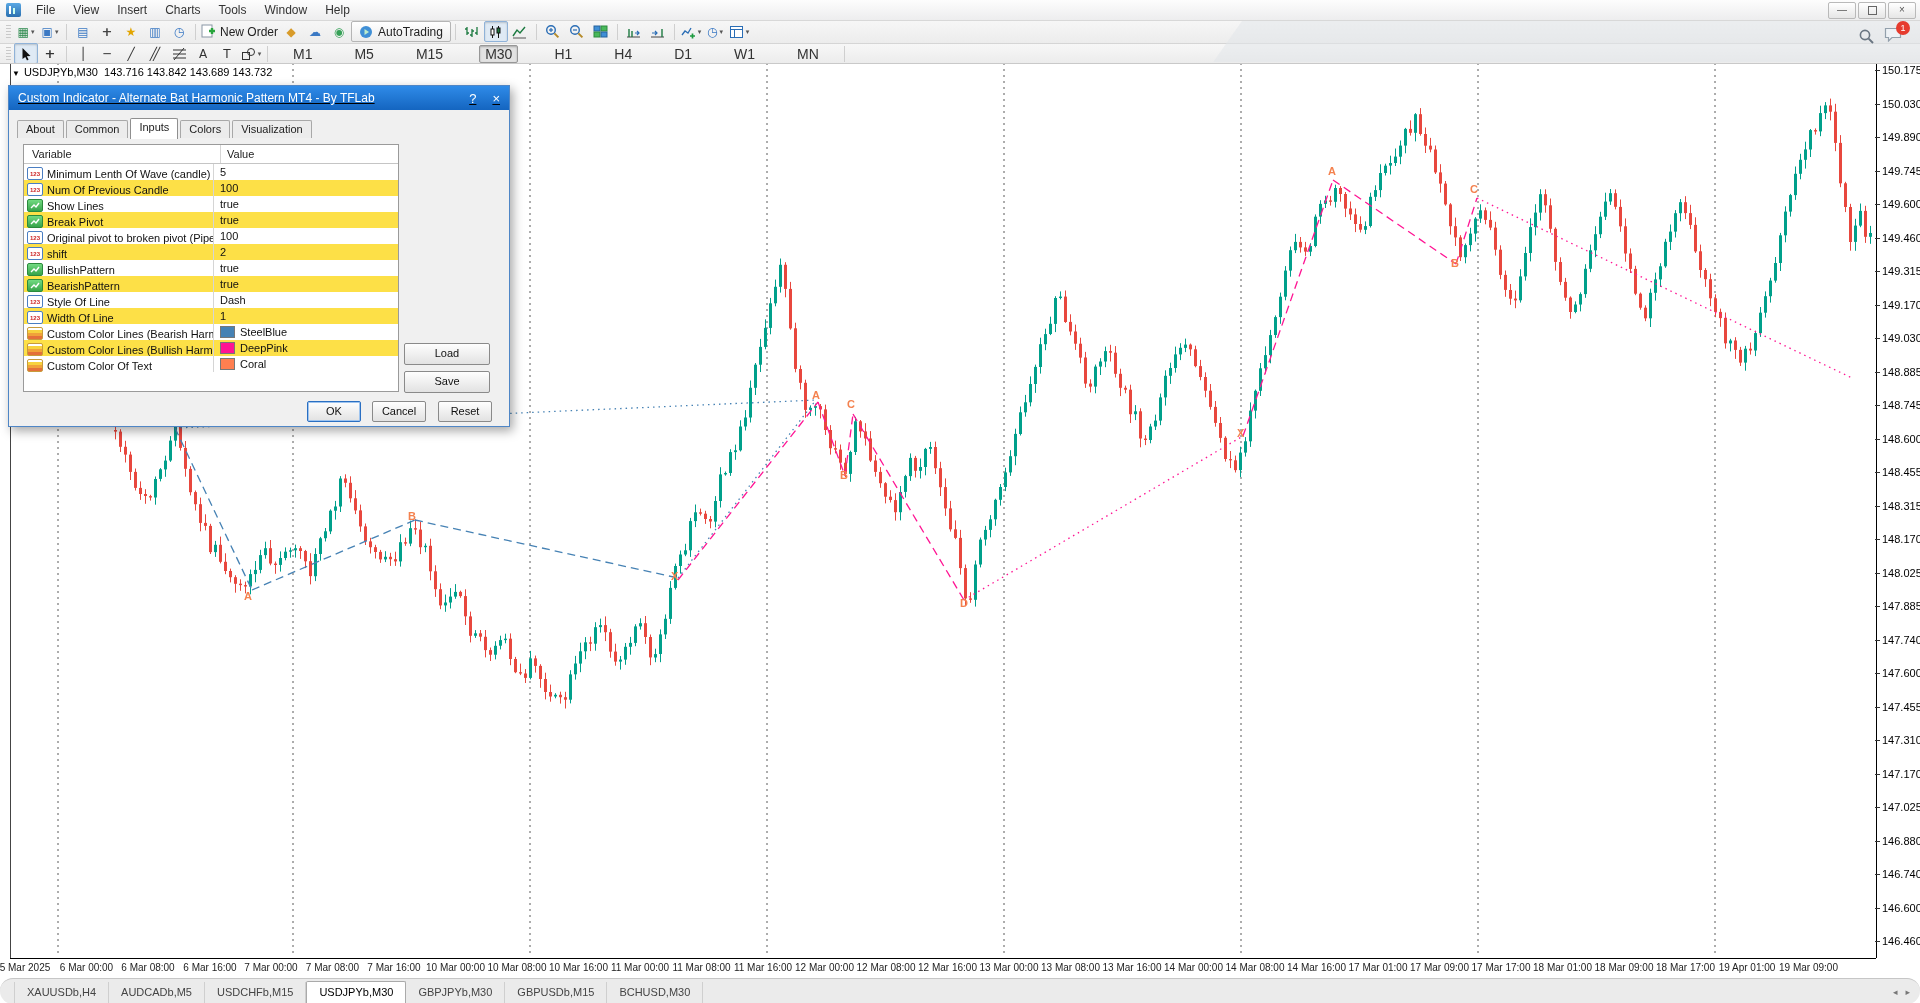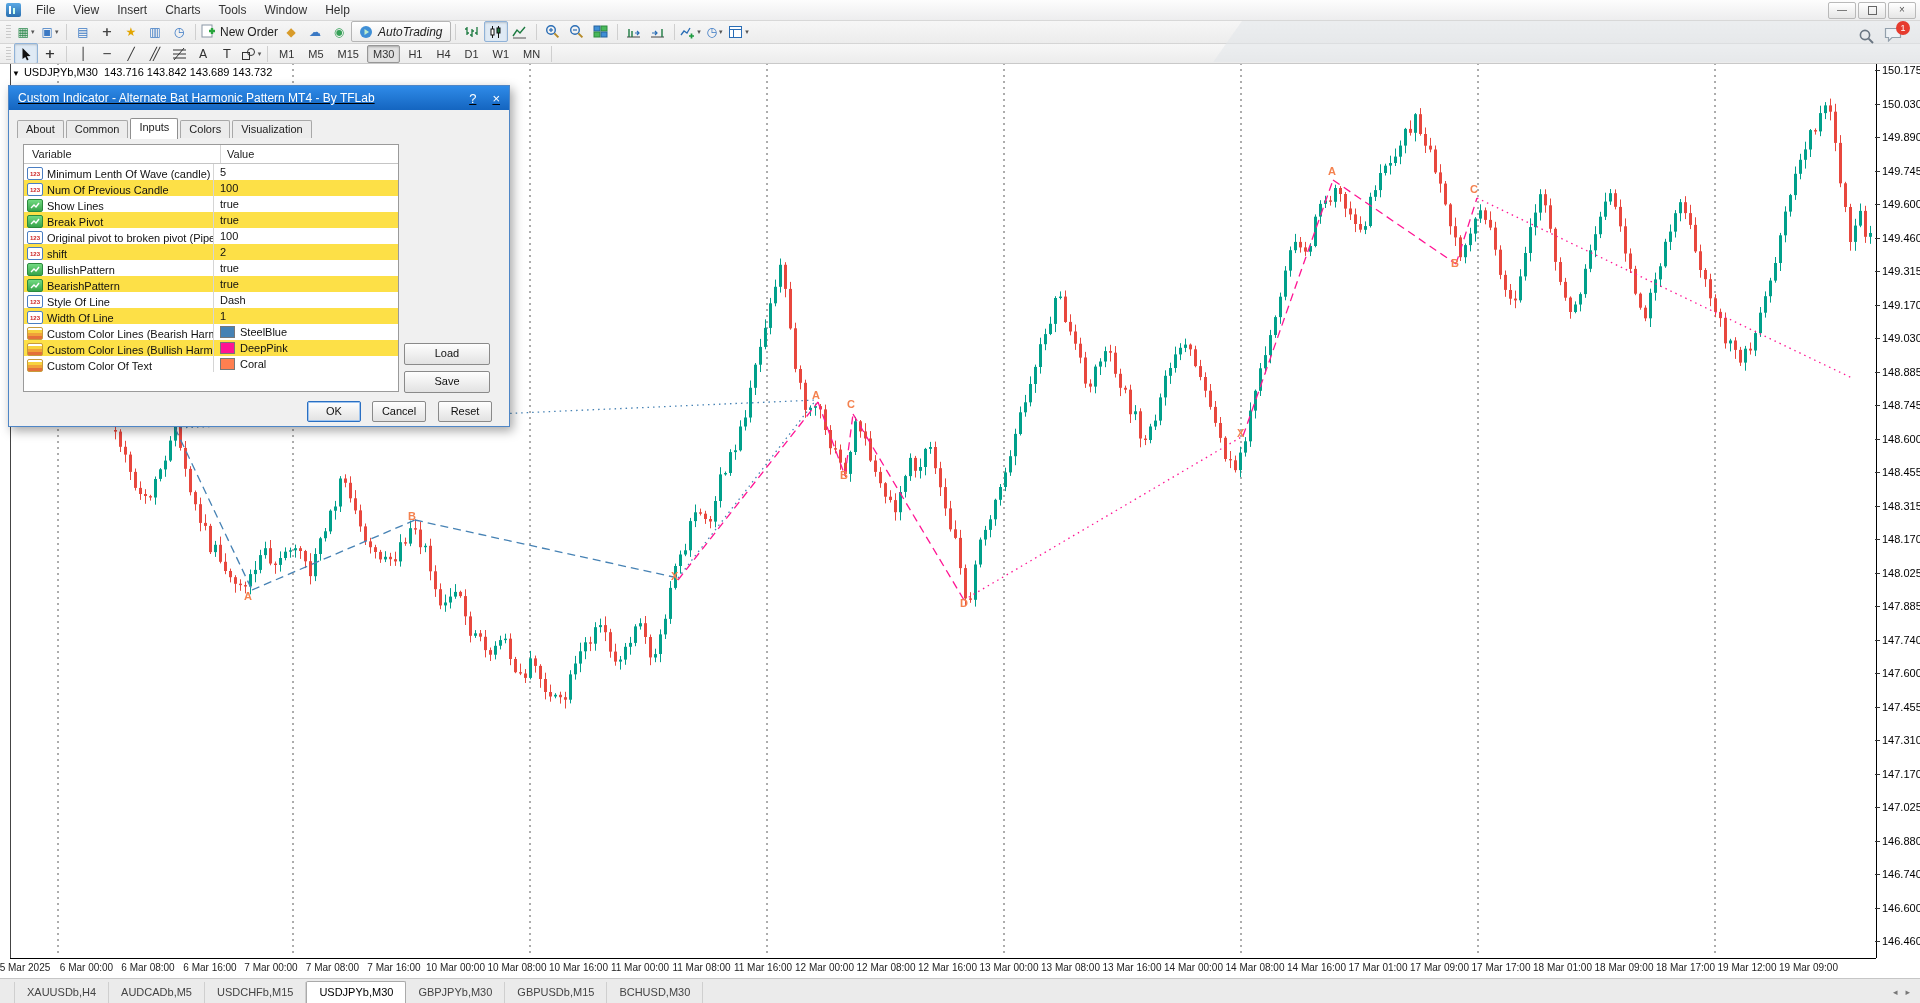--- a/index.html
+++ b/index.html
@@ -25,25 +25,25 @@
     border-bottom:1px solid #d5d5d5;display:flex;align-items:center;padding-left:3px;}
   #toolbar1{top:20px;height:23px;}
   #toolbar2{top:44px;height:19px;}
   .grip{width:5px;height:14px;margin:0 3px;
     background:repeating-linear-gradient(#c9c9c9 0 1px,transparent 1px 3px);}
   .vsep{width:1px;height:16px;background:#cfcfcf;margin:0 4px;}
   .tbtn{display:inline-flex;align-items:center;justify-content:center;height:19px;min-width:22px;
     border:1px solid transparent;border-radius:2px;font-size:12px;color:#333;cursor:default;
     font-family:"DejaVu Sans",sans-serif;}
   .tbtn.active{background:#dfeaf5;border-color:#8fb2d8;box-shadow:inset 0 1px 2px rgba(0,0,0,.18);}
-  .tbtn.boxed{border:1px solid #b5b5b5;background:linear-gradient(#ffffff,#ececec);padding:0 7px;font-style:italic;}
+  .tbtn.boxed{border:1px solid #b5b5b5;background:linear-gradient(#ffffff,#ececec);padding:0 7px;}
   .tbtn .gly{display:inline-flex;align-items:center;justify-content:center;}
   .tbtn .lab{font-size:12px;margin-left:5px;color:#222;font-family:"Liberation Sans",sans-serif;}
   .caret{font-size:7px;color:#555;margin-left:2px;}
-  .tfb{font-size:11px;color:#333;padding:0 5px;height:16px;line-height:16px;margin:0 1px;
+  .tfb{font-size:14px;color:#333;padding:0 5px;height:16px;line-height:16px;margin:0 15px;
     border:1px solid transparent;border-radius:2px;}
   .tfb.active{background:#e2e2e2;border-color:#979797;box-shadow:inset 0 1px 2px rgba(0,0,0,.25);}
 
   
   .band{position:absolute;top:0;left:1235px;width:830px;height:62px;z-index:3;
     background:rgba(226,229,233,.55);transform:skewX(-35deg);}
   .brand{position:absolute;top:3px;left:1395px;width:310px;height:58px;z-index:5;
     display:flex;align-items:center;justify-content:flex-end;gap:10px;}
   .brand .txt{text-align:right;line-height:1.12;}
   .brand .fa{font-family:"DejaVu Sans",sans-serif;font-size:20px;color:#8b95a0;}
@@ -58,21 +58,21 @@
   .ohlc .tri{font-size:8px;margin-right:4px;}
   #price-axis{position:absolute;left:1882px;top:0;z-index:2;font-size:11px;color:#000;}
   .ptick{position:absolute;white-space:nowrap;}
   .ptick:before{content:"";position:absolute;left:-7px;top:6px;width:5px;height:1px;background:#333;}
   #time-axis{position:absolute;left:0;top:0;z-index:2;font-size:10px;color:#222;}
   .ttick{position:absolute;top:962px;transform:translateX(-50%);white-space:nowrap;}
   .plabel{position:absolute;z-index:2;font-size:11px;font-weight:bold;}
 
   
   .tabbar{position:absolute;left:0;right:0;top:978px;height:25px;background:#ebebeb;
-    border-top:1px solid #c6c6c6;display:flex;align-items:flex-end;padding-left:14px;z-index:4;}
+    border-top:1px solid #c6c6c6;display:flex;align-items:flex-end;padding-left:14px;z-index:4;border-radius:13px;}
   .btab{font-size:11px;color:#444;padding:4px 12px 5px;border-right:1px solid #cfcfcf;height:13px;line-height:13px;}
   .btab:first-child{border-left:1px solid #cfcfcf;}
   .btab.active{background:#fff;color:#000;border:1px solid #aaa;border-bottom:none;
     border-radius:2px 2px 0 0;position:relative;top:0;}
   .tabnav{margin-left:auto;padding-right:10px;color:#777;font-size:9px;display:flex;gap:8px;align-items:center;height:100%;}
 
   
   .dialog{position:absolute;left:8px;top:85px;width:500px;height:340px;z-index:20;
     background:#f0f0f0;border:1px solid #4f86c6;box-shadow:3px 4px 10px rgba(0,0,0,.35);font-size:11px;text-decoration:underline;}
   .dtitle{height:24px;background:linear-gradient(#2f8be8,#1465c0);color:#fff;display:flex;
@@ -1156,21 +1156,21 @@
       <div class="ttick" style="left: 1132px;">13 Mar 16:00</div>
       <div class="ttick" style="left: 1193.5px;">14 Mar 00:00</div>
       <div class="ttick" style="left: 1255px;">14 Mar 08:00</div>
       <div class="ttick" style="left: 1316.5px;">14 Mar 16:00</div>
       <div class="ttick" style="left: 1378px;">17 Mar 01:00</div>
       <div class="ttick" style="left: 1439.5px;">17 Mar 09:00</div>
       <div class="ttick" style="left: 1501px;">17 Mar 17:00</div>
       <div class="ttick" style="left: 1562.5px;">18 Mar 01:00</div>
       <div class="ttick" style="left: 1624px;">18 Mar 09:00</div>
       <div class="ttick" style="left: 1685.5px;">18 Mar 17:00</div>
-      <div class="ttick" style="left: 1747px;">19 Mar 12:00</div>
+      <div class="ttick" style="left: 1747px;">19 Apr 01:00</div>
       <div class="ttick" style="left: 1808.5px;">19 Mar 09:00</div>
     </div>
   <div id="pattern-labels">
       <div class="plabel" style="left: 244px; top: 590px; color: rgb(244, 130, 79);">A</div>
       <div class="plabel" style="left: 408px; top: 510px; color: rgb(244, 130, 79);">B</div>
       <div class="plabel" style="left: 671px; top: 570px; color: rgb(244, 130, 79);">X</div>
       <div class="plabel" style="left: 812px; top: 389px; color: rgb(244, 130, 79);">A</div>
       <div class="plabel" style="left: 847px; top: 398px; color: rgb(244, 130, 79);">C</div>
       <div class="plabel" style="left: 840px; top: 469px; color: rgb(244, 130, 79);">B</div>
       <div class="plabel" style="left: 960px; top: 597px; color: rgb(244, 130, 79);">D</div>

